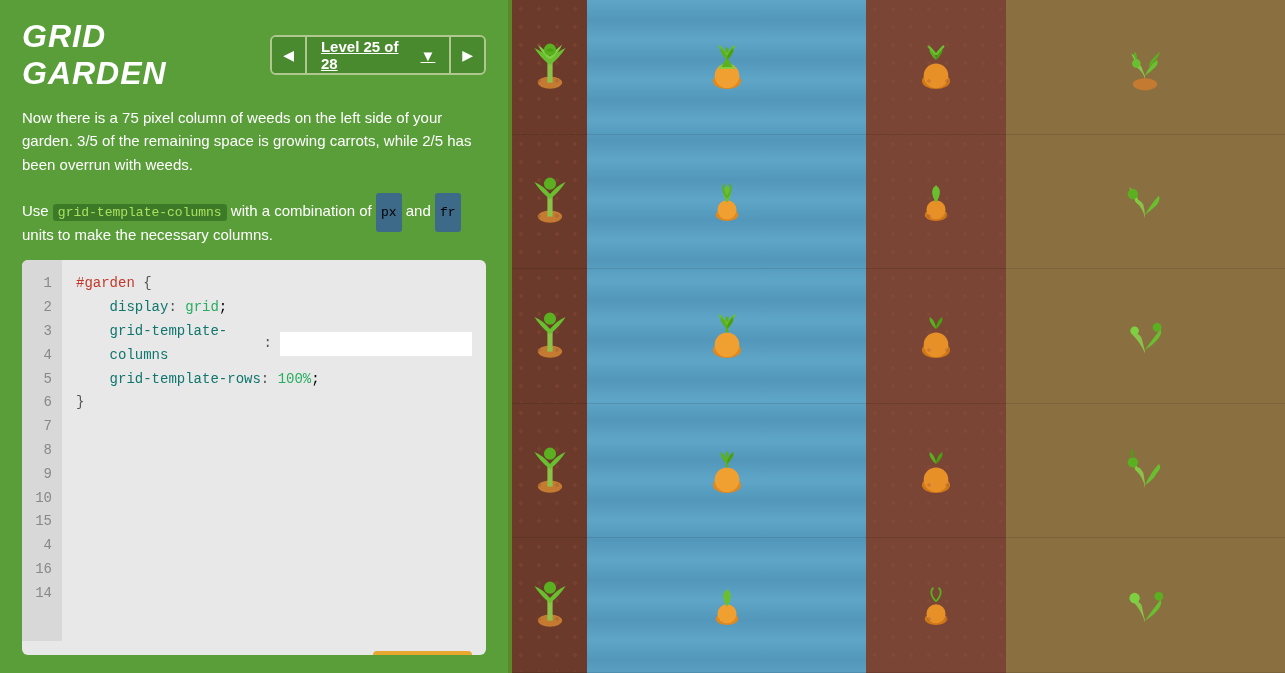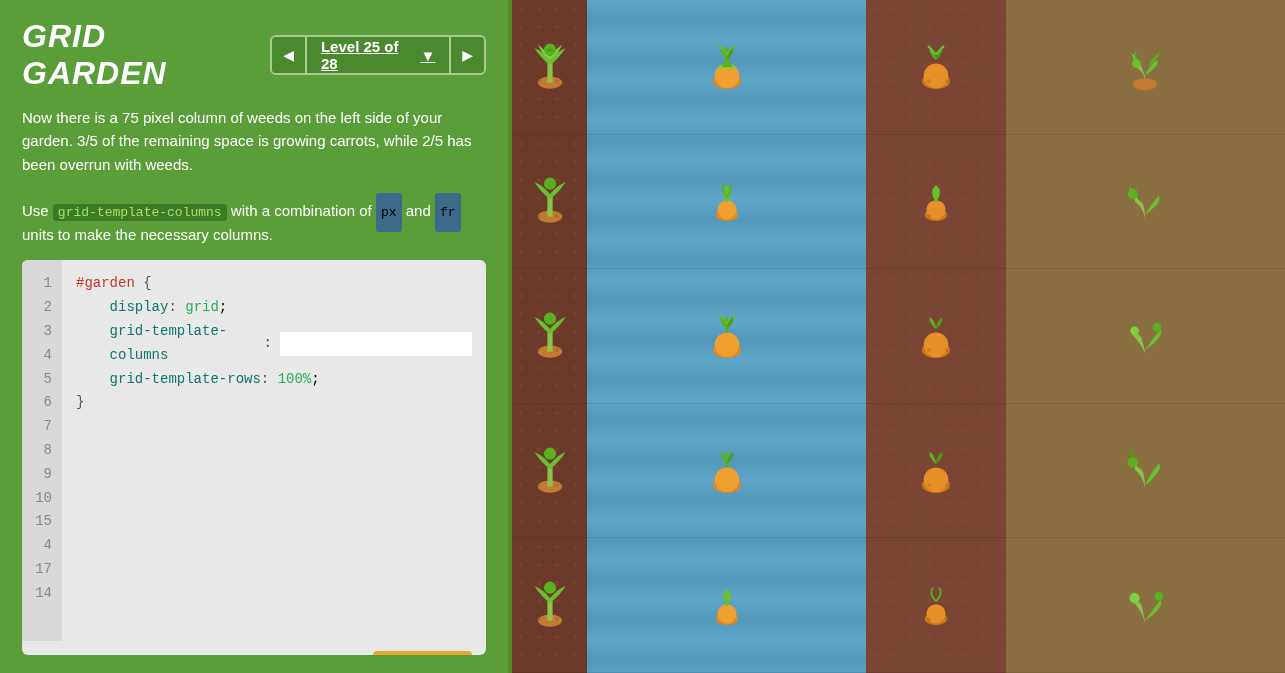--- a/index.html
+++ b/index.html
@@ -288,21 +288,21 @@
           <div>3</div>
           <div>4</div>
           <div>5</div>
         <div>6</div>
           <div>7</div>
           <div>8</div>
           <div>9</div>
           <div>10</div>
         <div>15</div>
           <div>4</div>
-          <div>17</div>
+          <div>16</div>
           <div>14</div>
       </div>
       <div class="code-content">
         <div class="code-line">
           <span class="code-selector">#garden</span>&nbsp;<span class="code-brace">{</span>
         </div>
         <div class="code-line">
           &nbsp;&nbsp;&nbsp;&nbsp;<span class="code-property">display</span><span class="code-colon">:</span>&nbsp;<span class="code-value">grid</span><span>;</span>
         </div>
         <div class="code-line">

